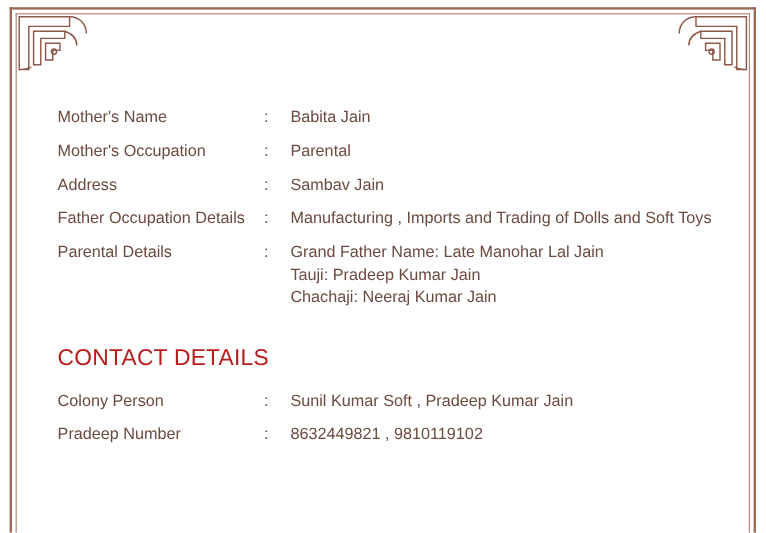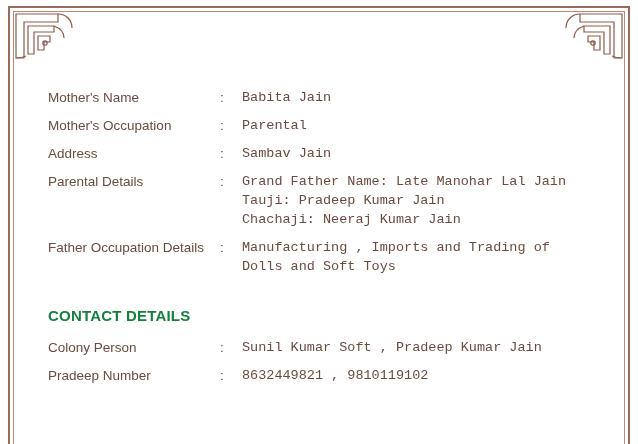--- a/index.html
+++ b/index.html
@@ -75,28 +75,27 @@
     color: #7a5346;
     white-space: normal;
     padding-right: 6px;
   }
   td.colon {
     width: 22px;
     color: #7a5346;
   }
   td.value {
     color: #5e4036;
-    font-family: Liberation Mono, monospace;
   }
   .value .line { display: block; }
 
   h2.section-title {
-    font-size: 15px;
-    font-weight: bold;
-    color: #15803d;
+    font-size: 19px;
+    font-weight: normal;
+    color: #b91c1c;
     margin: 22px 0 14px 0;
     letter-spacing: 0.2px;
   }
 </style>
 </head>
 <body>
 
 <div class="page">
 
   <div class="frame-outer"></div>
@@ -145,33 +144,33 @@
           </td>
         </tr>
         <tr>
           <td class="label">Address</td>
           <td class="colon">:</td>
           <td class="value">
             <span class="line">Sambav Jain</span>
           </td>
         </tr>
         <tr>
+          <td class="label">Father Occupation Details</td>
+          <td class="colon">:</td>
+          <td class="value">
+            <span class="line">Manufacturing , Imports and Trading of Dolls and Soft Toys</span>
+          </td>
+        </tr>
+        <tr>
           <td class="label">Parental Details</td>
           <td class="colon">:</td>
           <td class="value">
             <span class="line">Grand Father Name: Late Manohar Lal Jain</span>
             <span class="line">Tauji: Pradeep Kumar Jain</span>
             <span class="line">Chachaji: Neeraj Kumar Jain</span>
-          </td>
-        </tr>
-        <tr>
-          <td class="label">Father Occupation Details</td>
-          <td class="colon">:</td>
-          <td class="value">
-            <span class="line">Manufacturing , Imports and Trading of Dolls and Soft Toys</span>
           </td>
         </tr>
       </tbody>
     </table>
 
     <h2 class="section-title">CONTACT DETAILS</h2>
 
     <table class="details">
       <tbody>
         <tr>

